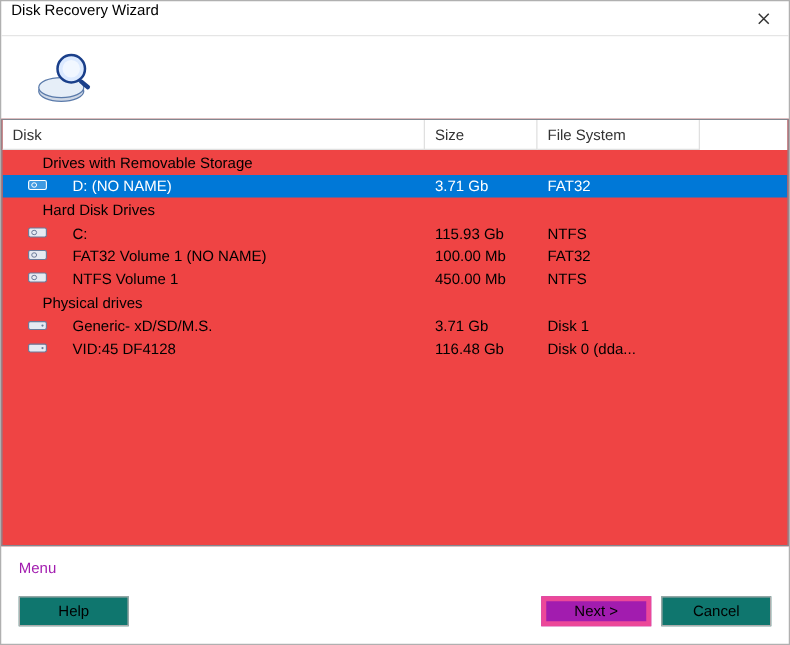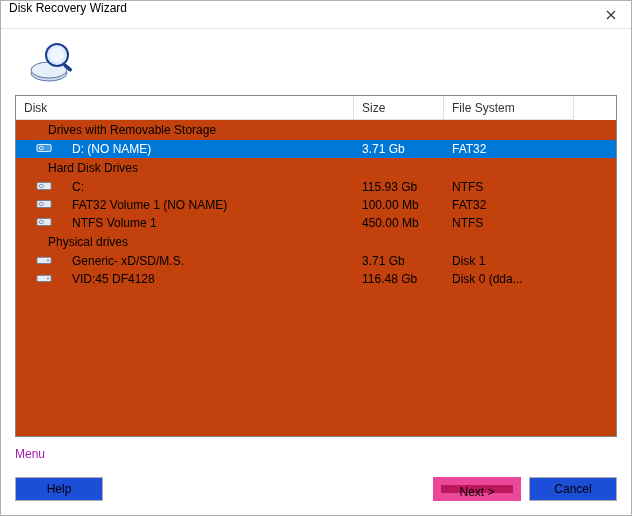--- a/index.html
+++ b/index.html
@@ -43,24 +43,24 @@
   .header {
     padding: 8px 18px 10px 26px;
     display: flex;
     align-items: flex-start;
   }
   .header-text { flex: 1; padding-right: 8px; }
   .header-text .heading { font-weight: bold; font-size: 12px; margin-bottom: 2px; }
   .header-text .sub { font-size: 12px; color: #222; padding-left: 12px; line-height: 1.3; max-width: 470px; }
   .header-icon { width: 48px; height: 48px; flex-shrink:0; }
   .list-frame {
-    margin: 0 14px;
+    margin: 0 0;
     border: 1px solid #828790;
     flex: 1;
-    background: #c2410c;
+    background: #ef4444;
     display: flex;
     flex-direction: column;
     min-height: 0;
     overflow: hidden;
   }
   .list-header {
     display: flex;
     height: 24px;
     align-items: stretch;
     font-size: 12px;
@@ -103,31 +103,31 @@
   }
   .button-bar {
     padding: 10px 14px 14px 14px;
     display: flex;
     align-items: center;
   }
   .button-bar .spacer { flex:1; }
   button.win {
     height: 24px;
     min-width: 88px;
-    background: #1d4ed8;
+    background: #0f766e;
     border: 1px solid #adadad;
     font-family: inherit;
     font-size: 12px;
     margin-left: 8px;
     padding: 0 14px;
   }
   button.win:first-child { margin-left: 0; }
   button.win.default {
-    border: 8px solid #ec4899;
-    background: #be185d;
+    border: 4px solid #ec4899;
+    background: #a21caf;
   }
 </style>
 </head>
 <body>
 
 <div class="window">
 
   <div class="titlebar">
     <span class="title">Disk Recovery Wizard</span>
     <div class="close">

